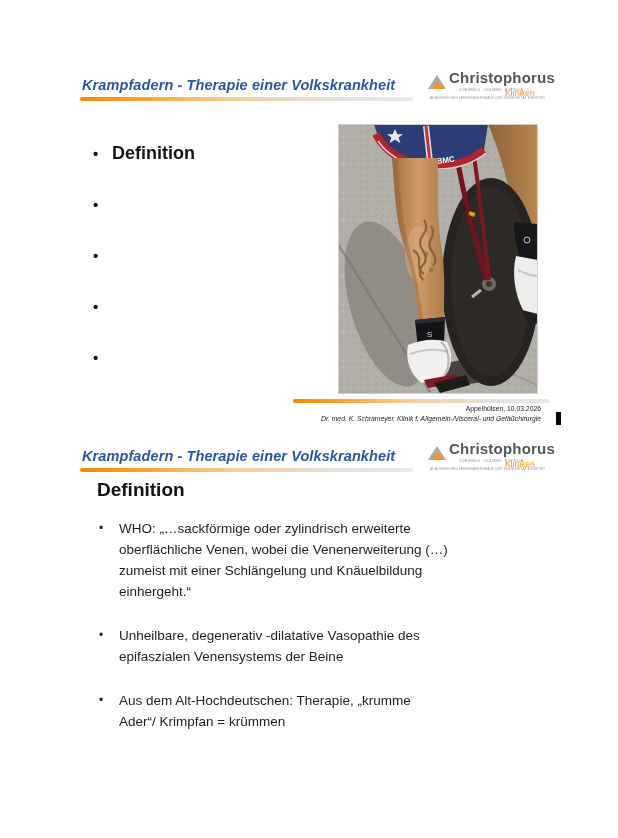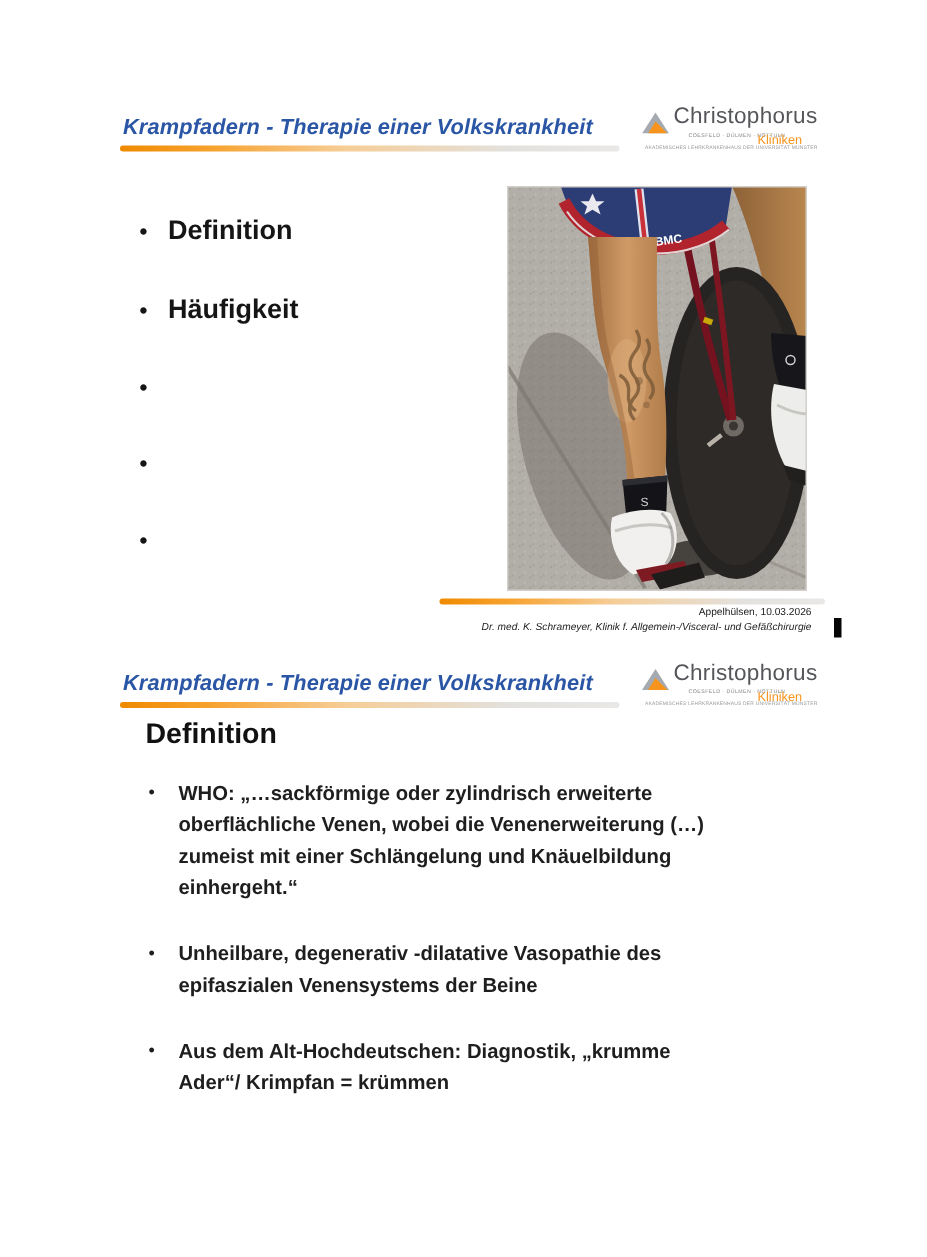--- a/index.html
+++ b/index.html
@@ -17,21 +17,21 @@
   .hdr-rule{width:333px;}
   .hdr-rule1{left:80px;top:97px;}
   .hdr-rule2{left:80px;top:468px;}
 
   
   .logo{width:132px;height:38px;}
   .logo1{left:428px;top:71px;}
   .logo2{left:428px;top:442px;}
   .logo-tri{position:absolute;left:0;top:3px;}
   .logo-name{position:absolute;left:21px;top:-2px;font-size:15px;line-height:18px;
-             color:#55565a;letter-spacing:.2px;white-space:nowrap;}
+             color:#55565a;letter-spacing:.2px;white-space:nowrap;font-weight:bold;}
   .logo-cities{position:absolute;left:31px;top:17px;font-size:3.5px;color:#85868a;
                letter-spacing:.3px;white-space:nowrap;}
   .logo-kliniken{position:absolute;left:77px;top:17px;font-size:8.5px;font-weight:normal;
                  color:#f7941d;white-space:nowrap;}
   .logo-tagline{position:absolute;left:2px;top:25px;font-size:3.3px;color:#97989a;
                 letter-spacing:.12px;white-space:nowrap;}
 
   
   .agenda{left:93px;top:142px;display:flex;flex-direction:column;gap:29px;}
   .agenda-item{display:grid;grid-template-columns:19px 1fr;align-items:baseline;
@@ -50,21 +50,21 @@
   .ftr-text1{top:404px;}
   .ftr-text2{top:776px;}
   .ftr-author{font-style:italic;}
   .marker{left:556px;top:412px;width:5px;height:13px;background:#060606;}
 
   
   .s2-title{left:97px;top:478px;font-size:19px;font-weight:bold;line-height:24px;color:#111;}
   .s2-bullets{left:99px;top:518px;width:470px;}
   .s2-bullet{display:grid;grid-template-columns:20px 1fr;align-items:start;
              font-size:13.5px;line-height:21px;color:#1e1e1e;margin-bottom:23px;}
-  .s2-bullet .txt{white-space:pre-line;font-weight:bold;}
+  .s2-bullet .txt{white-space:pre-line;}
   .s2-dot{font-size:12px;line-height:21px;}
 </style>
 </head>
 <body>
 
 <div class="page">
 
   <div class="abs hdr-title hdr-title1">Krampfadern - Therapie einer Volkskrankheit</div>
   <div class="abs rule hdr-rule hdr-rule1"></div>
 
@@ -79,21 +79,20 @@
     <span class="logo-tagline">AKADEMISCHES LEHRKRANKENHAUS DER UNIVERSITÄT MÜNSTER</span>
   </div>
 
   <div class="abs agenda">
     <div class="agenda-item">
       <span class="agenda-dot">•</span>
       <span>Definition</span>
     </div>
     <div class="agenda-item">
       <span class="agenda-dot">•</span>
-      <span>Häufigkeit</span>
     </div>
     <div class="agenda-item">
       <span class="agenda-dot">•</span>
     </div>
     <div class="agenda-item">
       <span class="agenda-dot">•</span>
     </div>
     <div class="agenda-item">
       <span class="agenda-dot">•</span>
     </div>
@@ -203,21 +202,21 @@
 zumeist mit einer Schlängelung und Knäuelbildung
 einhergeht.“</span>
     </div>
     <div class="s2-bullet">
       <span class="s2-dot">•</span>
       <span class="txt">Unheilbare, degenerativ -dilatative Vasopathie des
 epifaszialen Venensystems der Beine</span>
     </div>
     <div class="s2-bullet">
       <span class="s2-dot">•</span>
-      <span class="txt">Aus dem Alt-Hochdeutschen: Diagnostik, „krumme
+      <span class="txt">Aus dem Alt-Hochdeutschen: Therapie, „krumme
 Ader“/ Krimpfan = krümmen</span>
     </div>
   </div>
 
   <div class="abs rule ftr-rule ftr-rule2"></div>
   <div class="abs ftr-text ftr-text2">
     <div>Appelhülsen, 10.03.2026</div>
     <div class="ftr-author">Dr. med. K. Schrameyer, Klinik f. Allgemein-/Visceral- und Gefäßchirurgie</div>
   </div>
 

